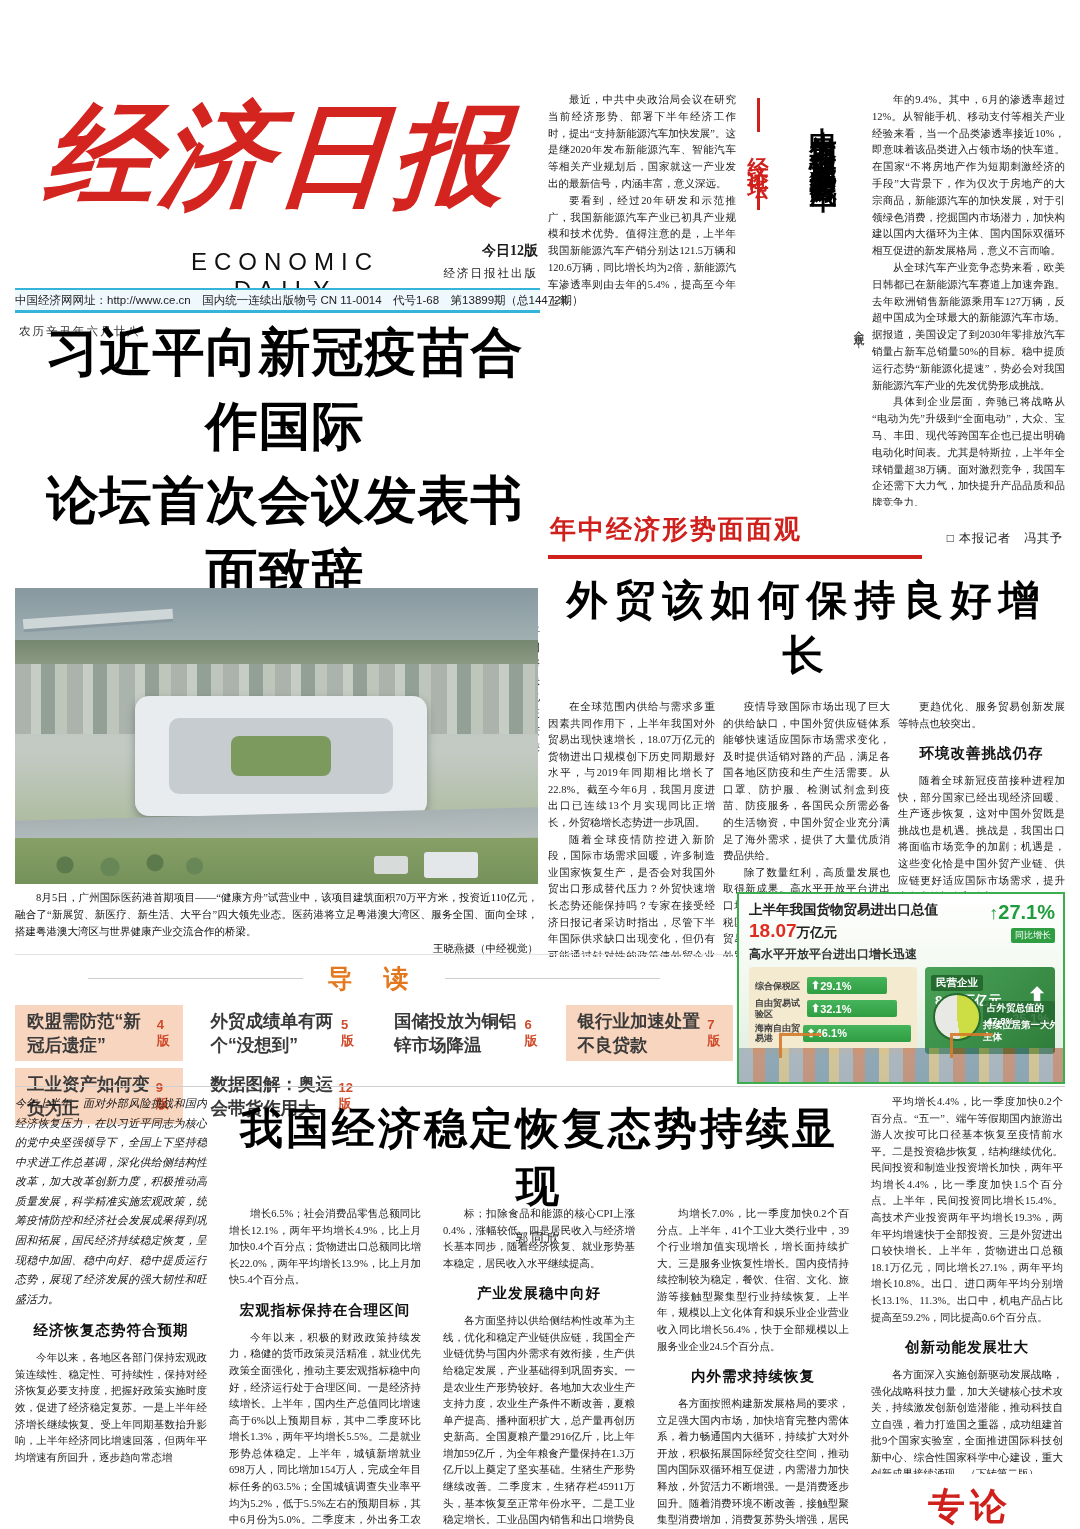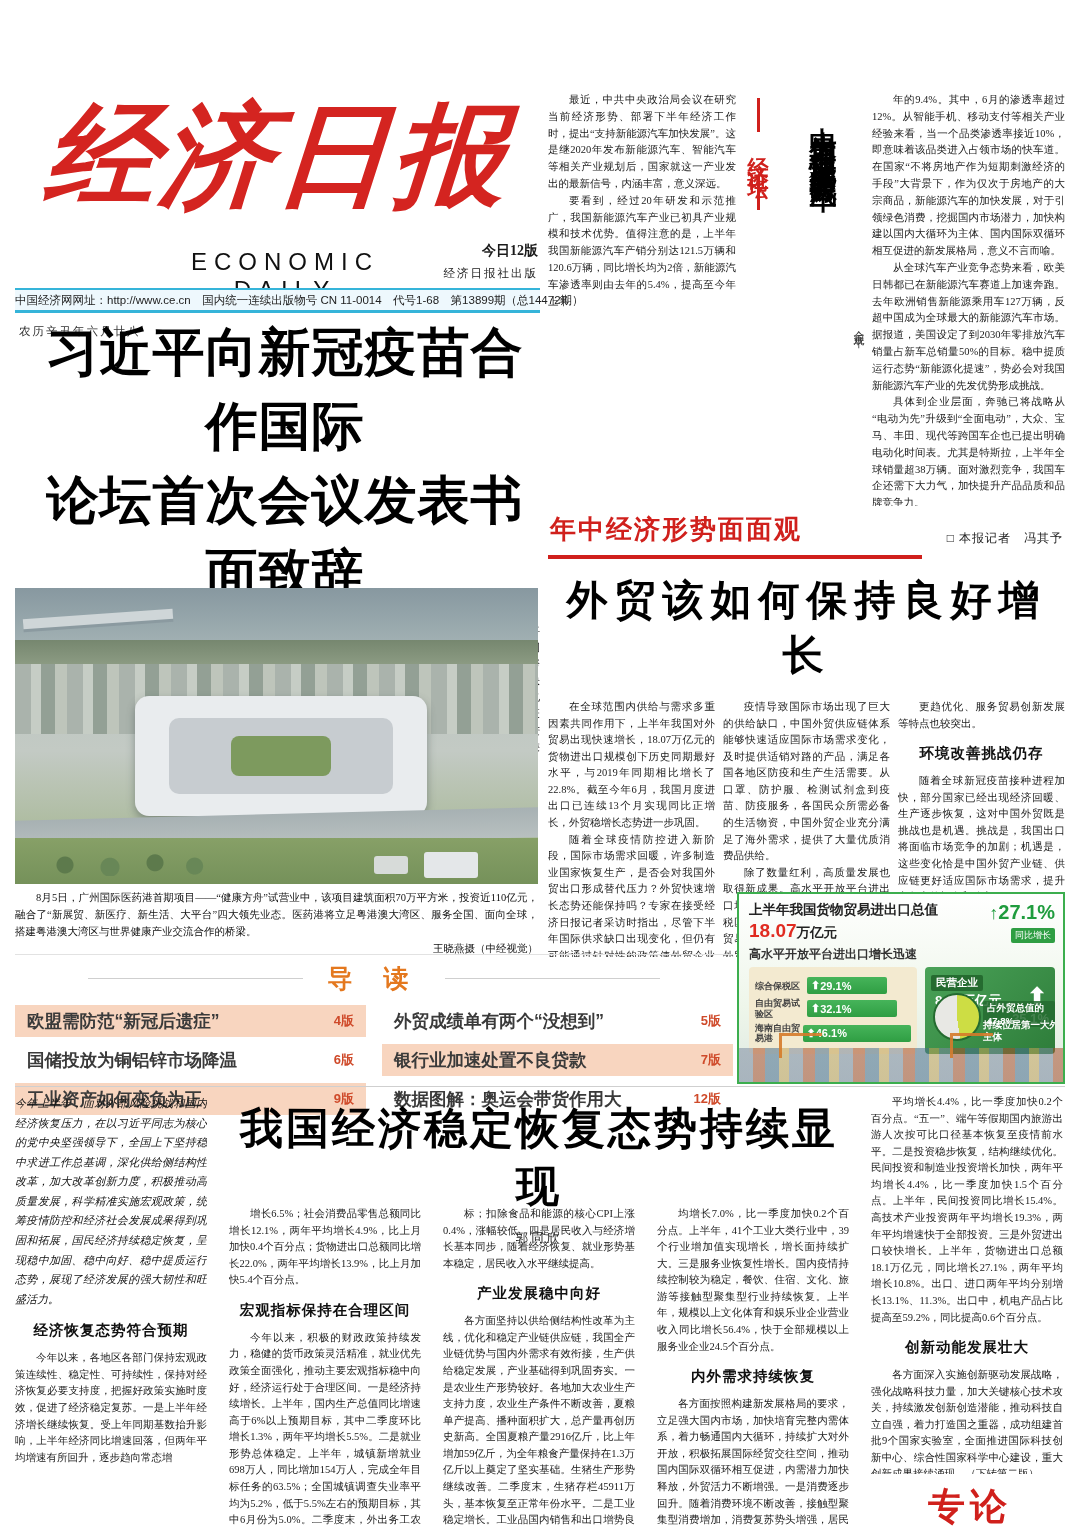--- a/index.html
+++ b/index.html
@@ -88,21 +88,21 @@
            text-align:justify;color:#111;}
   .caption .cap-text{text-indent:2em;}
   .caption .credit{text-align:right;margin-top:1px;}
   
   .rule-a{position:absolute;left:15px;top:954px;width:718px;height:1px;background:#e2e2e2;}
   .daodu{position:absolute;left:15px;top:962px;width:718px;}
   .daodu-titlerow{display:flex;align-items:center;gap:25px;justify-content:center;}
   .daodu-titlerow .dline{height:1px;background:#cfcfcf;flex:0 0 215px;}
   .daodu-title{font-family:"Liberation Sans",sans-serif;font-size:25px;font-weight:800;
                color:#e4781e;letter-spacing:12px;}
-  .daodu-grid{display:grid;grid-template-columns:1fr 1fr;column-gap:16px;row-gap:7px;margin-top:10px;}
+  .daodu-grid{display:grid;grid-template-columns:1fr 1fr 1fr 1fr;column-gap:16px;row-gap:7px;margin-top:10px;}
   .daodu-item{display:flex;justify-content:space-between;align-items:center;
               padding:4px 12px;font-family:"Liberation Sans",sans-serif;}
   .daodu-item:nth-child(1),.daodu-item:nth-child(4),.daodu-item:nth-child(5){background:#f8d5bf;}
   .daodu-text{font-size:17.5px;font-weight:700;color:#3a3a3a;}
   .daodu-page{font-size:13px;font-weight:700;color:#cf4a2a;}
   
   .ig{position:absolute;left:737px;top:892px;width:328px;height:192px;border:2px solid #3cae4e;
       background:linear-gradient(180deg,#ffffff 0%,#eef6ea 60%,#dfe9e2 100%);box-sizing:border-box;
       font-family:"Liberation Sans",sans-serif;overflow:hidden;}
   .ig-titlerow{display:flex;align-items:flex-start;padding:7px 8px 0 10px;}

